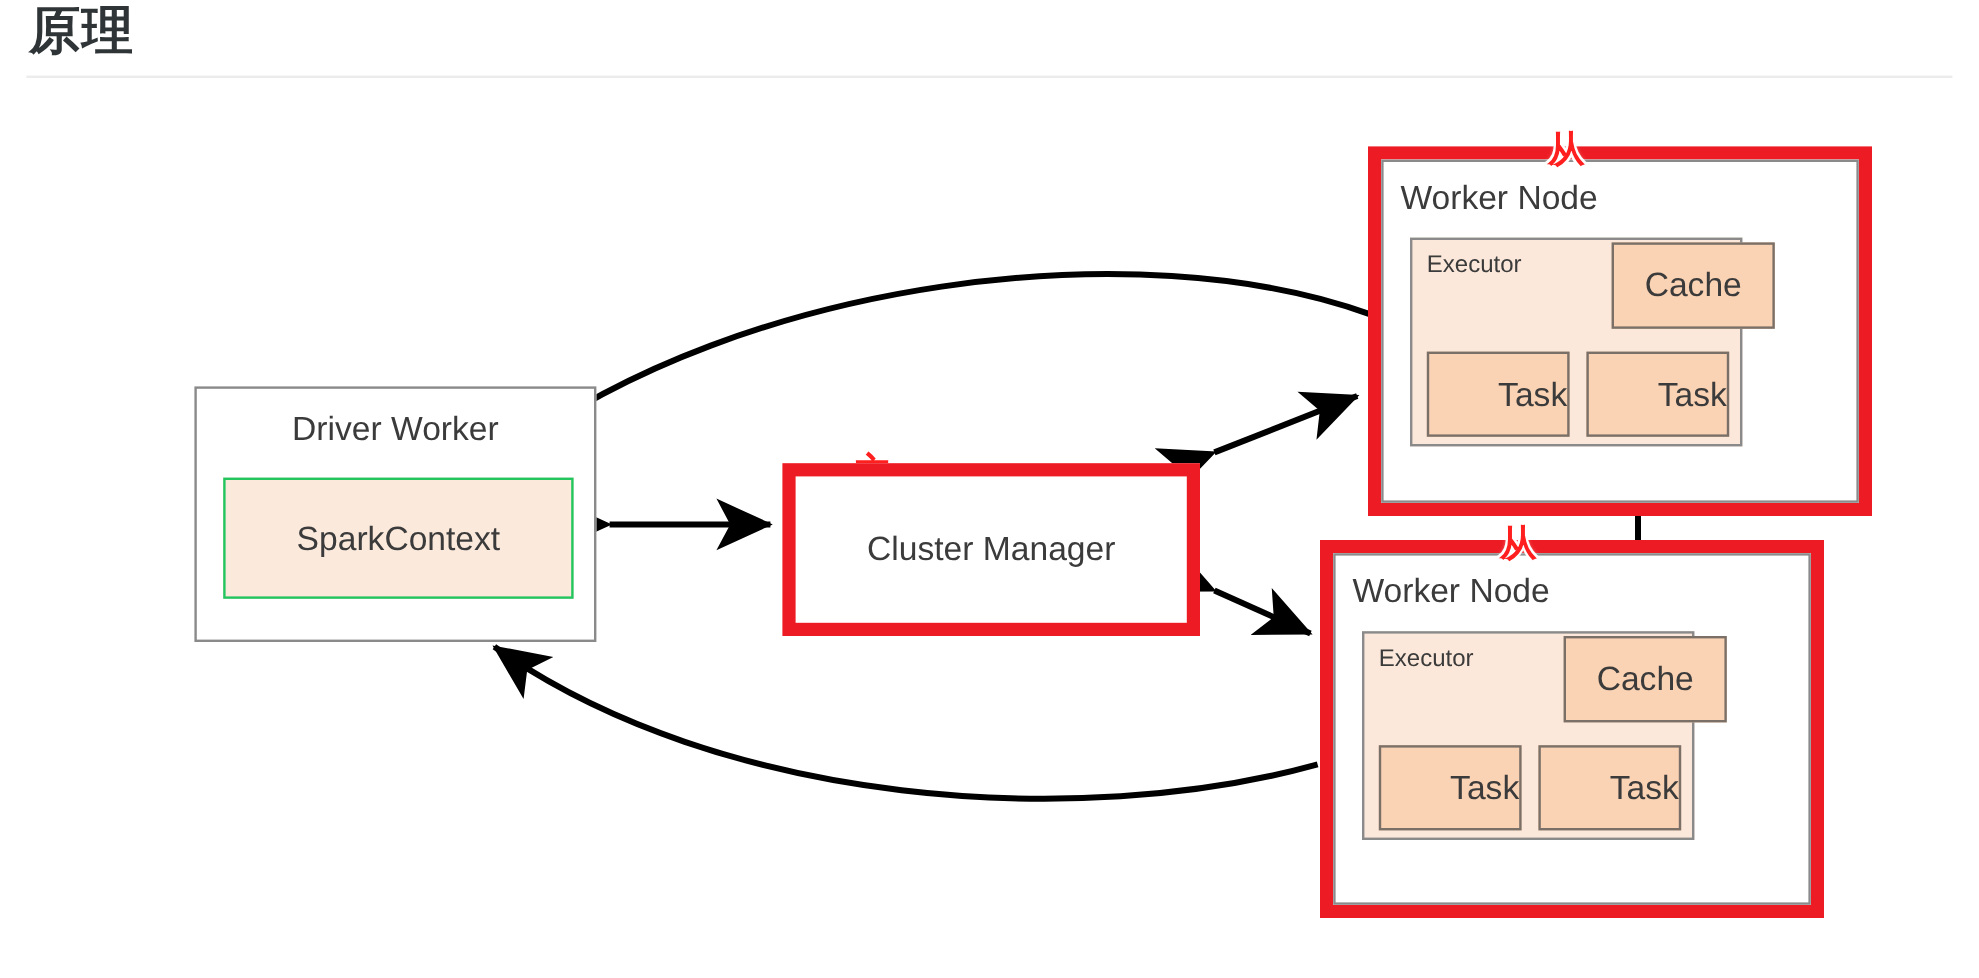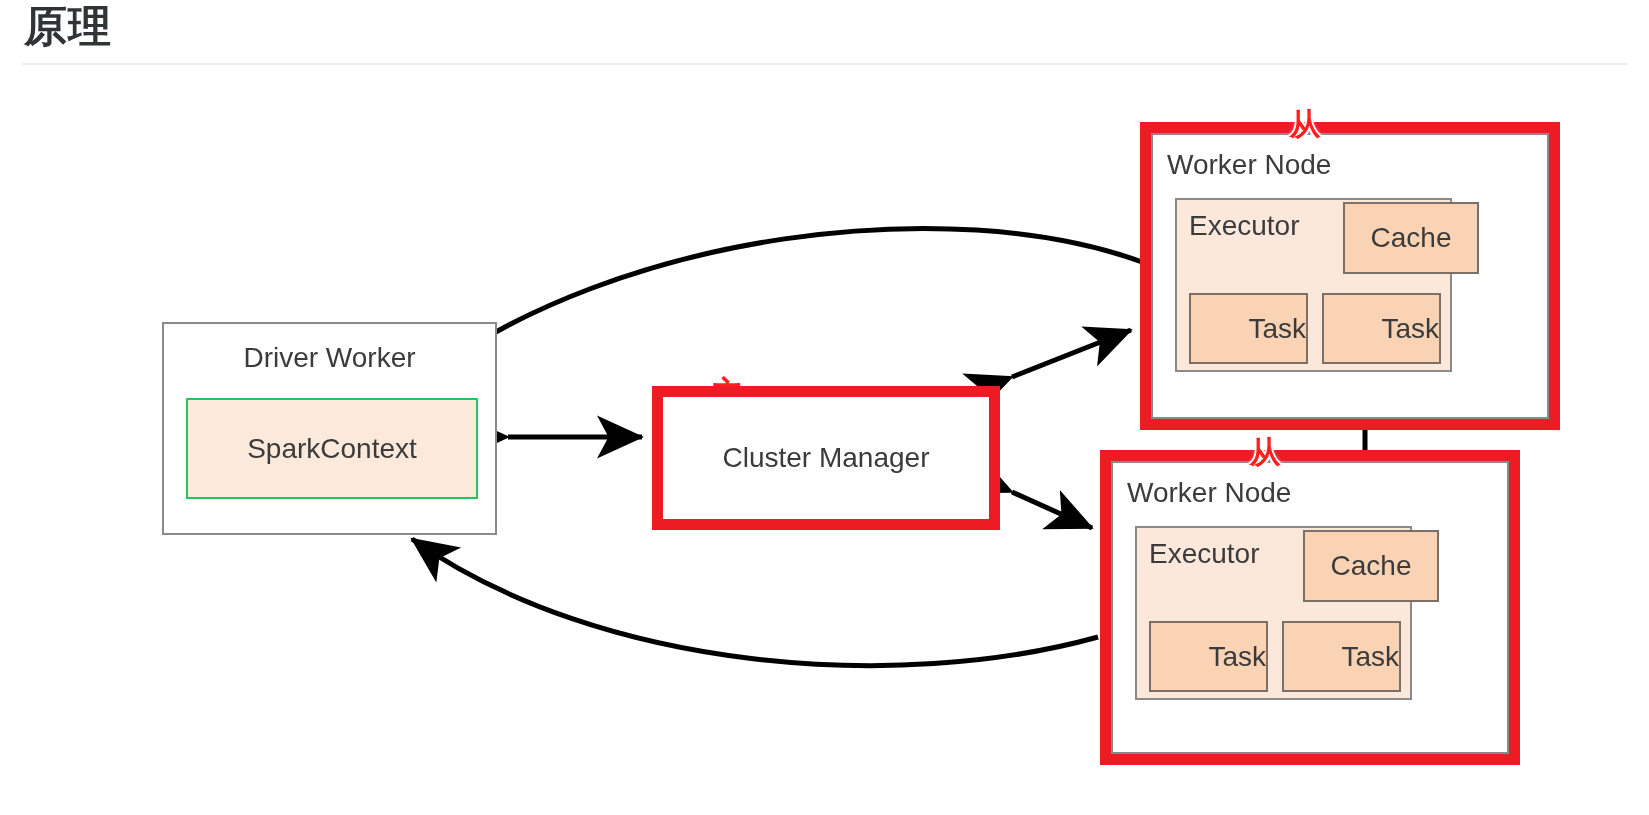--- a/index.html
+++ b/index.html
@@ -135,21 +135,21 @@
   .executor-box {
     position: absolute;
     left: 22px; top: 63px;
     width: 277px; height: 174px;
     background: #fbe8da;
     border: 2px solid #8a8a8a;
   }
   .executor-label {
     position: absolute;
     left: 12px; top: 10px;
-    font-size: 28px;
+    font-size: 20px;
     color: #3b3b3b;
     white-space: nowrap;
   }
   .cache-box {
     position: absolute;
     left: 166px; top: 2px;
     width: 136px; height: 72px;
     background: #fad2b4;
     border: 2px solid #7a7068;
     display: flex;

